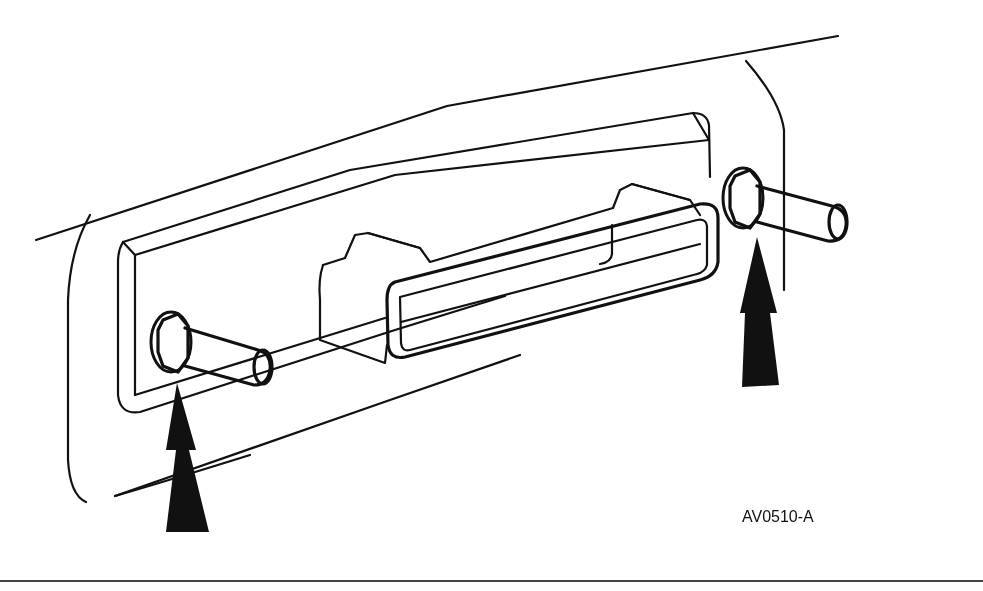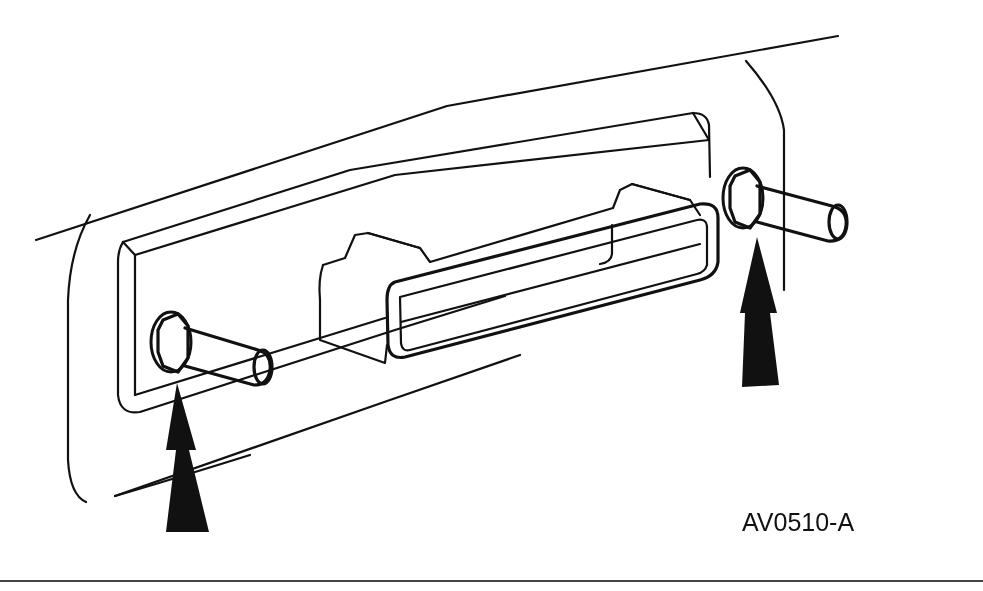--- a/index.html
+++ b/index.html
@@ -4,21 +4,21 @@
   <style>
     html, body { margin: 0; padding: 0; background: #ffffff; }
     body { width: 983px; height: 591px; position: relative; overflow: hidden; }
     #figure { position: absolute; left: 0; top: 0; width: 983px; height: 591px; }
     .ln { fill: none; stroke: #111; stroke-width: 2.2; stroke-linecap: round; stroke-linejoin: round; }
     .lnb { fill: none; stroke: #111; stroke-width: 3.2; stroke-linecap: round; stroke-linejoin: round; }
     .fillw { fill: #fff; stroke: #111; stroke-width: 3; stroke-linejoin: round; }
     .arrow { fill: #111; stroke: none; }
     #fig-label {
       position: absolute; left: 742px; top: 508px;
-      font-family: "Liberation Sans", sans-serif; font-size: 25px; color: #111;
+      font-family: "Liberation Sans", sans-serif; font-size: 16px; color: #111;
       letter-spacing: 0px;
     }
     #bottom-rule { position: absolute; left: 0; top: 580px; width: 983px; height: 2px; background: #444; }
   </style>
 </head>
 <body>
 
 <svg id="figure" viewBox="0 0 983 591" xmlns="http://www.w3.org/2000/svg">
 
   <g>

